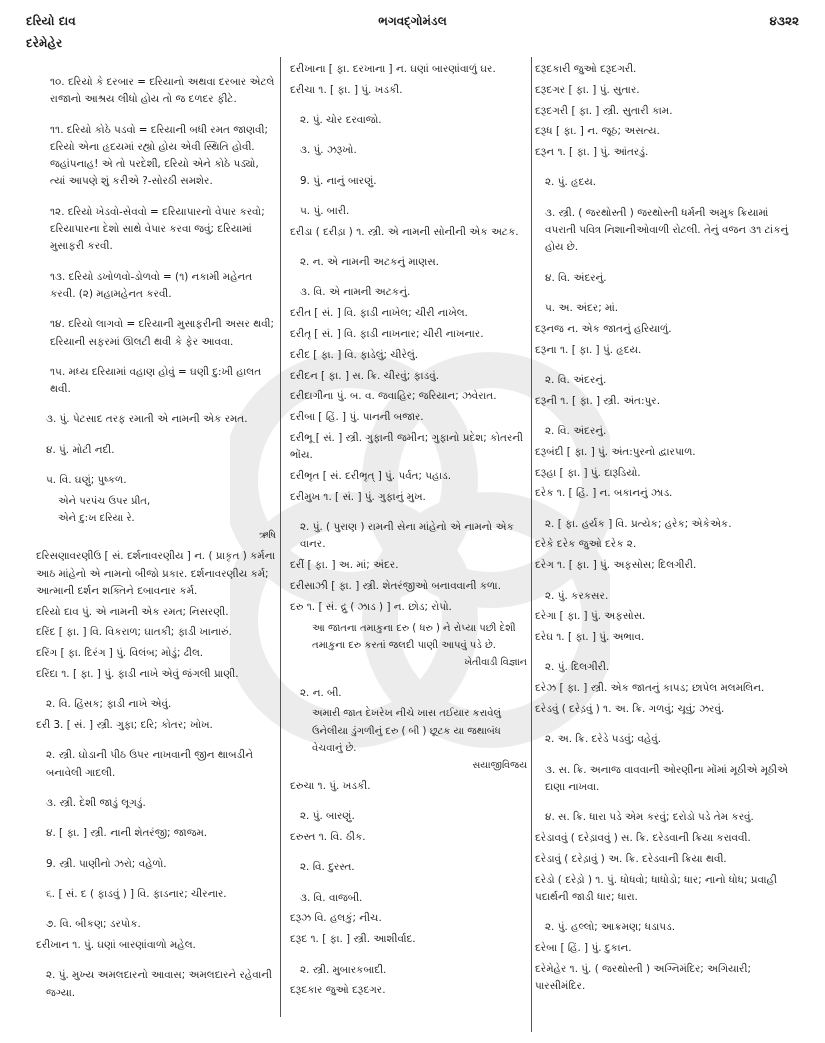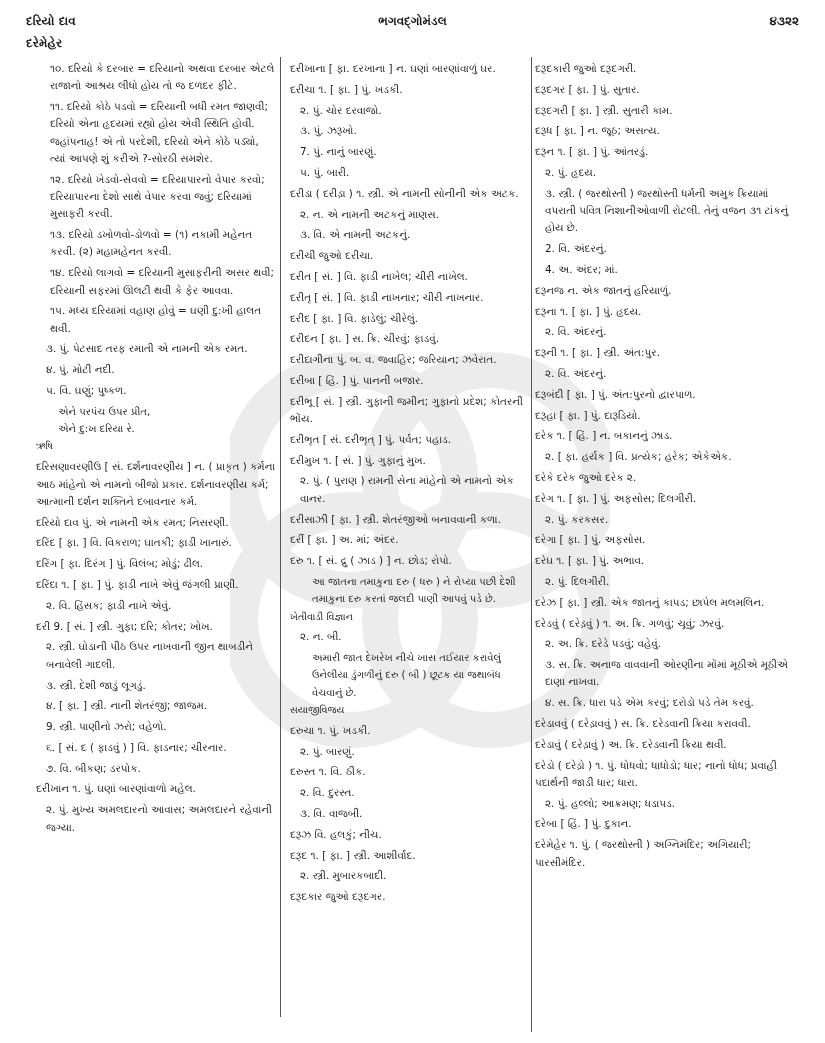--- a/index.html
+++ b/index.html
@@ -20,24 +20,24 @@
   .col { position: absolute; top: 60px; font-size: 10.4px; line-height: 17.3px; }
   .col1 { left: 36px; width: 240px; }
   .col2 { left: 290px; width: 237px; }
   .col3 { left: 535px; width: 262px; }
   .rule { position: absolute; top: 57px; width: 1px; background: #555; }
   .rule1 { left: 280px; height: 960px; }
   .rule2 { left: 531px; height: 975px; }
   .entry { margin: 0 0 3.5px 0; }
   .entry .hw { font-weight: normal; }
   .line { display: block; white-space: normal; }
-  .sense { display: block; padding-left: 10px; }
+  .sense { display: block; padding-left: 10px; margin-top: 13px; }
   .sense.deep { padding-left: 14px; }
   .quote { display: block; padding-left: 22px; font-size: 10px; }
-  .src { display: block; font-size: 9.6px; }
+  .src { display: block; text-align: right; font-size: 9.6px; }
 </style>
 </head>
 <body>
 
 <div class="page">
 
   <svg class="watermark" viewBox="0 0 380 420">
     <circle cx="120" cy="150" r="110" fill="none" stroke="#000" stroke-width="36"></circle>
     <circle cx="260" cy="150" r="110" fill="none" stroke="#000" stroke-width="36"></circle>
     <circle cx="120" cy="290" r="110" fill="none" stroke="#000" stroke-width="36"></circle>
@@ -66,53 +66,52 @@
       <div class="sense entry">૫. વિ. ઘણું; પુષ્કળ.</div>
       <div class="quote">એને પરપંચ ઉપર પ્રીત,</div>
       <div class="quote">એને દુ:ખ દરિયા રે.</div>
       <div class="src entry">ઋષિ</div>
       <div class="entry line"><span class="hw">દરિસણાવરણીઉ</span><span> [ સં. દર્શનાવરણીય ] ન. ( પ્રાકૃત ) કર્મના આઠ માંહેનો એ નામનો બીજો પ્રકાર. દર્શનાવરણીય કર્મ; આત્માની દર્શન શક્તિને દબાવનાર કર્મ.</span></div>
       <div class="entry line"><span class="hw">દરિયો દાવ</span><span> પું. એ નામની એક રમત; નિસરણી.</span></div>
       <div class="entry line"><span class="hw">દરિંદ</span><span> [ ફા. ] વિ. વિકરાળ; ઘાતકી; ફાડી ખાનારું.</span></div>
       <div class="entry line"><span class="hw">દરિંગ</span><span> [ ફા. દિરંગ ] પું. વિલંબ; મોડું; ઢીલ.</span></div>
       <div class="entry line"><span class="hw">દરિંદા</span><span> ૧. [ ફા. ] પું. ફાડી નાખે એવું જંગલી પ્રાણી.</span></div>
       <div class="sense entry">૨. વિ. હિંસક; ફાડી નાખે એવું.</div>
-      <div class="entry line"><span class="hw">દરી</span><span> 9. [ સં. ] સ્ત્રી. ગુફા; દરિ; કોતર; ખોખ.</span></div>
+      <div class="entry line"><span class="hw">દરી</span><span> 3. [ સં. ] સ્ત્રી. ગુફા; દરિ; કોતર; ખોખ.</span></div>
       <div class="sense entry">૨. સ્ત્રી. ઘોડાની પીઠ ઉપર નાખવાની જીન થાબડીને બનાવેલી ગાદલી.</div>
       <div class="sense entry">૩. સ્ત્રી. દેશી જાડું લૂગડું.</div>
       <div class="sense entry">૪. [ ફા. ] સ્ત્રી. નાની શેતરંજી; જાજમ.</div>
       <div class="sense entry">9. સ્ત્રી. પાણીનો ઝરો; વહેળો.</div>
       <div class="sense entry">૬. [ સં. દ ( ફાડવું ) ] વિ. ફાડનાર; ચીરનાર.</div>
       <div class="sense entry">૭. વિ. બીકણ; ડરપોક.</div>
       <div class="entry line"><span class="hw">દરીખાન</span><span> ૧. પું. ઘણાં બારણાંવાળો મહેલ.</span></div>
       <div class="sense entry">૨. પું. મુખ્ય અમલદારનો આવાસ; અમલદારને રહેવાની જગ્યા.</div>
     </div>
   <div class="col col2" id="col1">
       <div class="entry line"><span class="hw">દરીખાના</span><span> [ ફા. દરખાના ] ન. ઘણાં બારણાંવાળું ઘર.</span></div>
       <div class="entry line"><span class="hw">દરીચા</span><span> ૧. [ ફા. ] પું. ખડકી.</span></div>
       <div class="sense entry">૨. પું. ચોર દરવાજો.</div>
       <div class="sense entry">૩. પું. ઝરૂખો.</div>
-      <div class="sense entry">7. પું. નાનું બારણું.</div>
+      <div class="sense entry">9. પું. નાનું બારણું.</div>
       <div class="sense entry">૫. પું. બારી.</div>
       <div class="entry line"><span class="hw">દરીડા</span><span> ( દરીડ઼ા ) ૧. સ્ત્રી. એ નામની સોનીની એક અટક.</span></div>
       <div class="sense entry">૨. ન. એ નામની અટકનું માણસ.</div>
       <div class="sense entry">૩. વિ. એ નામની અટકનું.</div>
-      <div class="entry line"><span class="hw">દરીચી</span><span> જુઓ દરીચા.</span></div>
       <div class="entry line"><span class="hw">દરીત</span><span> [ સં. ] વિ. ફાડી નાખેલ; ચીરી નાખેલ.</span></div>
       <div class="entry line"><span class="hw">દરીતૃ</span><span> [ સં. ] વિ. ફાડી નાખનાર; ચીરી નાખનાર.</span></div>
       <div class="entry line"><span class="hw">દરીદ</span><span> [ ફા. ] વિ. ફાડેલું; ચીરેલું.</span></div>
       <div class="entry line"><span class="hw">દરીદન</span><span> [ ફા. ] સ. ક્રિ. ચીરવું; ફાડવું.</span></div>
       <div class="entry line"><span class="hw">દરીદાગીના</span><span> પું. બ. વ. જવાહિર; જરિયાન; ઝવેરાત.</span></div>
       <div class="entry line"><span class="hw">દરીબા</span><span> [ હિં. ] પું. પાનની બજાર.</span></div>
       <div class="entry line"><span class="hw">દરીભૂ</span><span> [ સં. ] સ્ત્રી. ગુફાની જમીન; ગુફાનો પ્રદેશ; કોતરની ભોંય.</span></div>
       <div class="entry line"><span class="hw">દરીભૃત</span><span> [ સં. દરીભૃત્ ] પું. પર્વત; પહાડ.</span></div>
       <div class="entry line"><span class="hw">દરીમુખ</span><span> ૧. [ સં. ] પું. ગુફાનું મુખ.</span></div>
       <div class="sense entry">૨. પું. ( પુરાણ ) રામની સેના માંહેનો એ નામનો એક વાનર.</div>
+      <div class="entry line"><span class="hw">દરીં</span><span> [ ફા. ] અ. માં; અંદર.</span></div>
       <div class="entry line"><span class="hw">દરીસાઝી</span><span> [ ફા. ] સ્ત્રી. શેતરંજીઓ બનાવવાની કળા.</span></div>
-      <div class="entry line"><span class="hw">દરીં</span><span> [ ફા. ] અ. માં; અંદર.</span></div>
       <div class="entry line"><span class="hw">દરુ</span><span> ૧. [ સં. દ્રુ ( ઝાડ ) ] ન. છોડ; રોપો.</span></div>
       <div class="quote">આ જાતના તમાકુના દરુ ( ધરુ ) ને રોપ્યા પછી દેશી તમાકુના દરુ કરતાં જલદી પાણી આપવું પડે છે.</div>
       <div class="src entry">ખેતીવાડી વિજ્ઞાન</div>
       <div class="sense entry">૨. ન. બી.</div>
       <div class="quote">અમારી જાત દેખરેખ નીચે ખાસ તઈયાર કરાવેલું ઉનેલીયા ડુંગળીનું દરુ ( બી ) છૂટક યા જથાબંધ વેચવાનું છે.</div>
       <div class="src entry">સયાજીવિજય</div>
       <div class="entry line"><span class="hw">દરુચા</span><span> ૧. પું. ખડકી.</span></div>
       <div class="sense entry">૨. પું. બારણું.</div>
       <div class="entry line"><span class="hw">દરુસ્ત</span><span> ૧. વિ. ઠીક.</span></div>
       <div class="sense entry">૨. વિ. દુરસ્ત.</div>
@@ -123,22 +122,22 @@
       <div class="entry line"><span class="hw">દરૂદકાર</span><span> જુઓ દરૂદગર.</span></div>
     </div>
   <div class="col col3" id="col2">
       <div class="entry line"><span class="hw">દરૂદકારી</span><span> જુઓ દરૂદગરી.</span></div>
       <div class="entry line"><span class="hw">દરૂદગર</span><span> [ ફા. ] પું. સુતાર.</span></div>
       <div class="entry line"><span class="hw">દરૂદગરી</span><span> [ ફા. ] સ્ત્રી. સુતારી કામ.</span></div>
       <div class="entry line"><span class="hw">દરૂધ</span><span> [ ફા. ] ન. જૂઠ; અસત્ય.</span></div>
       <div class="entry line"><span class="hw">દરૂન</span><span> ૧. [ ફા. ] પું. આંતરડું.</span></div>
       <div class="sense entry">૨. પું. હૃદય.</div>
       <div class="sense entry">૩. સ્ત્રી. ( જરથોસ્તી ) જરથોસ્તી ધર્મની અમુક ક્રિયામાં વપરાતી પવિત્ર નિશાનીઓવાળી રોટલી. તેનું વજન ૩૧ ટાંકનું હોય છે.</div>
-      <div class="sense entry">2. વિ. અંદરનું.</div>
-      <div class="sense entry">4. અ. અંદર; માં.</div>
+      <div class="sense entry">૪. વિ. અંદરનું.</div>
+      <div class="sense entry">૫. અ. અંદર; માં.</div>
       <div class="entry line"><span class="hw">દરૂનજ</span><span> ન. એક જાતનું હરિયાળું.</span></div>
       <div class="entry line"><span class="hw">દરૂના</span><span> ૧. [ ફા. ] પું. હૃદય.</span></div>
       <div class="sense entry">૨. વિ. અંદરનું.</div>
       <div class="entry line"><span class="hw">દરૂની</span><span> ૧. [ ફા. ] સ્ત્રી. અંત:પુર.</span></div>
       <div class="sense entry">૨. વિ. અંદરનું.</div>
       <div class="entry line"><span class="hw">દરૂબંદી</span><span> [ ફા. ] પું. અંત:પુરનો દ્વારપાળ.</span></div>
       <div class="entry line"><span class="hw">દરૂહા</span><span> [ ફા. ] પું. દારૂડિયો.</span></div>
       <div class="entry line"><span class="hw">દરેક</span><span> ૧. [ હિં. ] ન. બકાનનું ઝાડ.</span></div>
       <div class="sense entry">૨. [ ફા. હર્યક ] વિ. પ્રત્યેક; હરેક; એકેએક.</div>
       <div class="entry line"><span class="hw">દરેકે દરેક</span><span> જુઓ દરેક ૨.</span></div>

